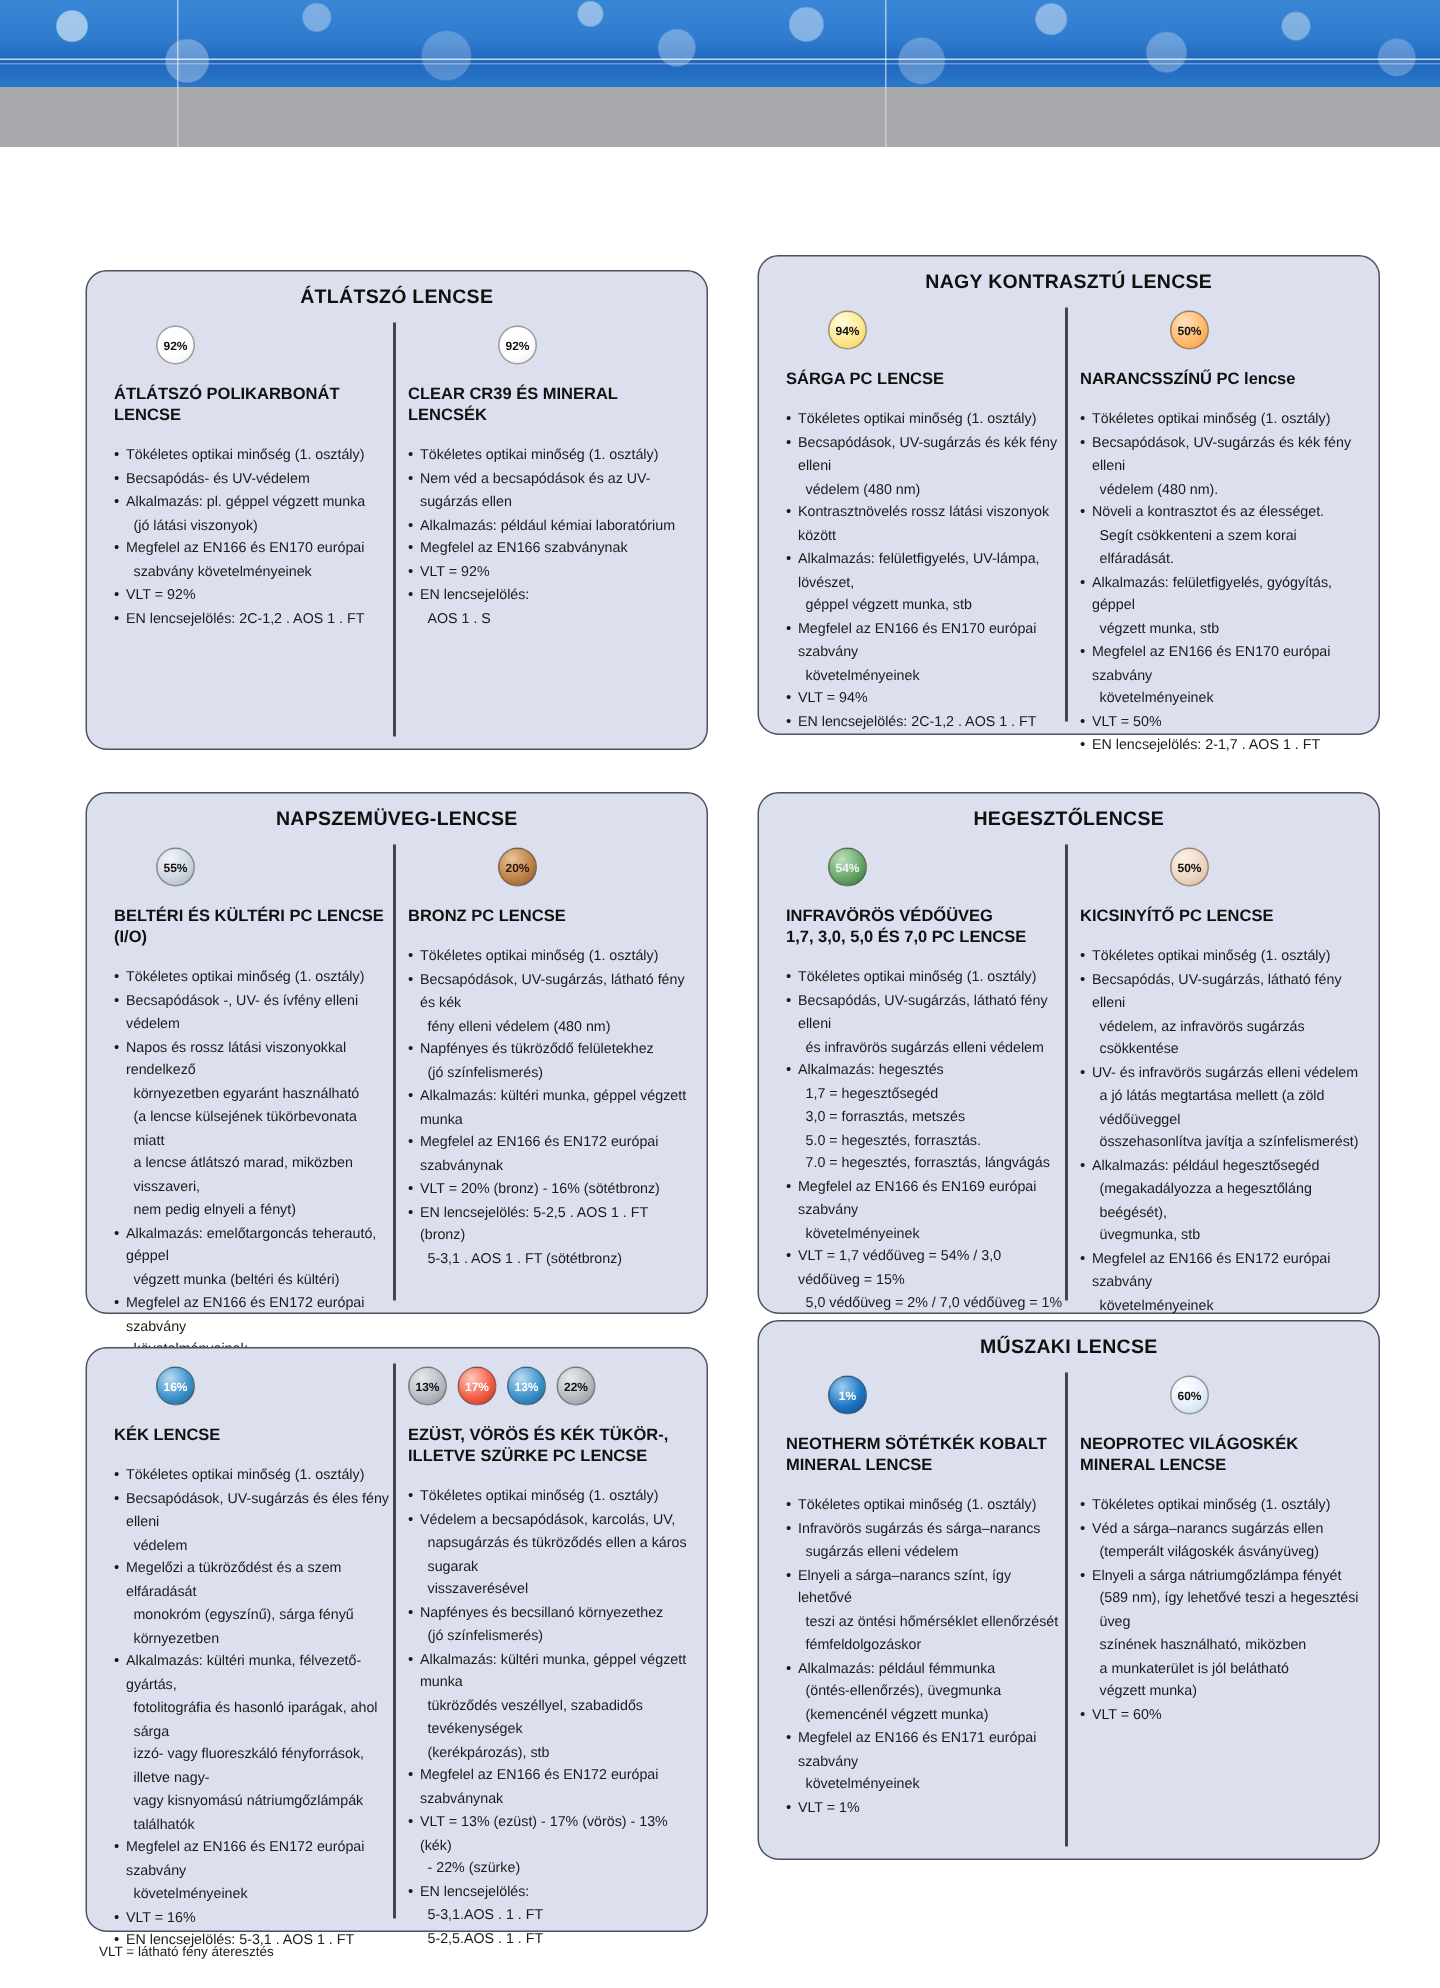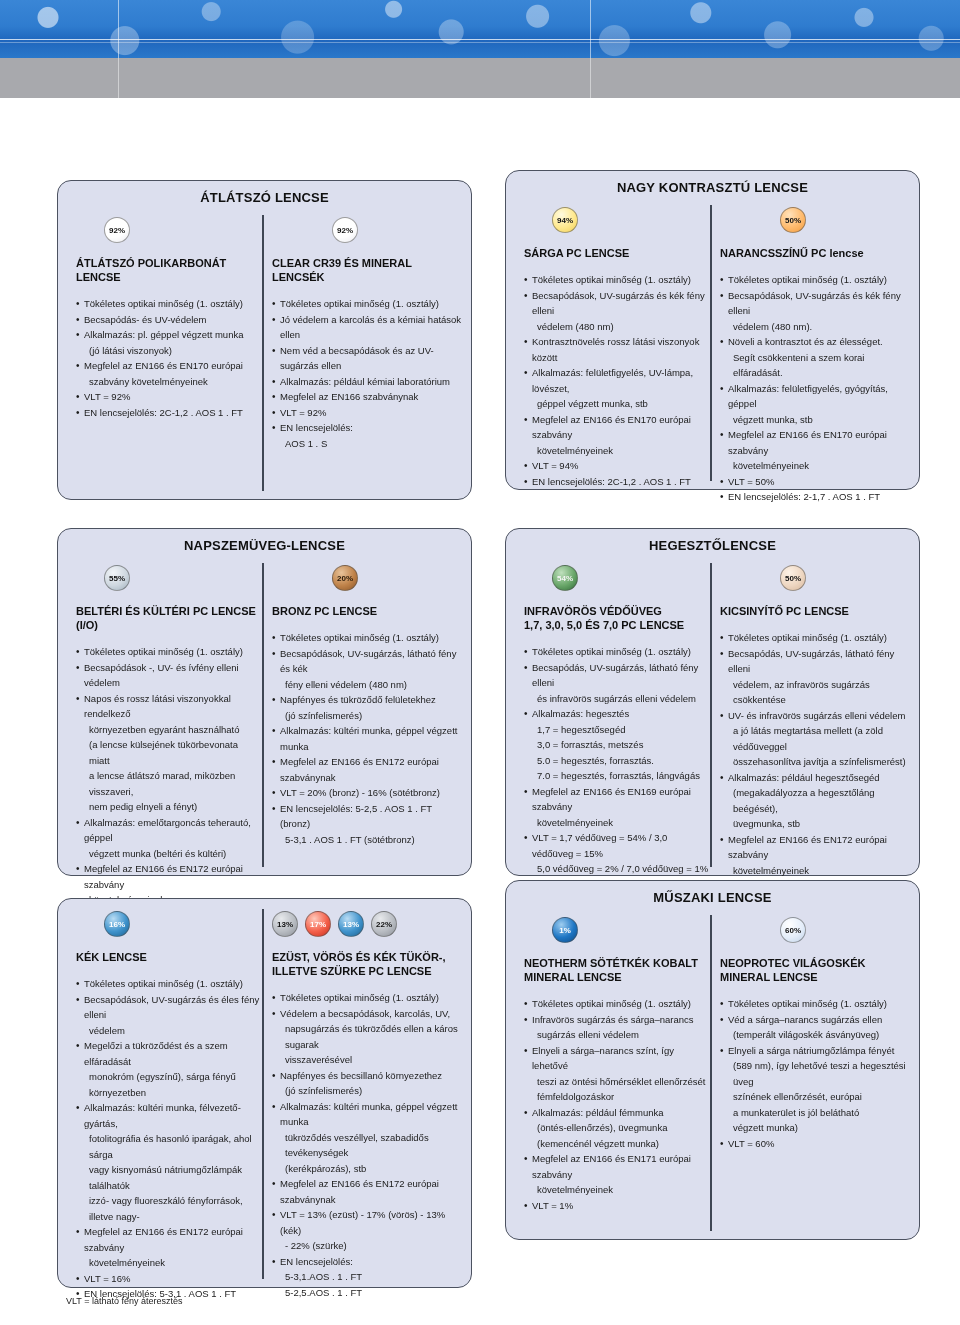--- a/index.html
+++ b/index.html
@@ -146,21 +146,20 @@
         <li class="bullet">EN lencsejelölés: 2C-1,2 . AOS 1 . FT</li>
       </ul>
     </div>
     <div class="col" style="left: 214px; top: 36px; width: 190px;">
       <div class="badge-row" style="padding-left: 60px;">
         <div class="badge b-white">92%</div>
       </div>
       <div class="sub-title" style="white-space: pre-line;">CLEAR CR39 ÉS MINERAL LENCSÉK</div>
       <ul class="feat">
         <li class="bullet">Tökéletes optikai minőség (1. osztály)</li>
-        <li class="bullet">Jó védelem a karcolás és a kémiai hatások ellen</li>
         <li class="bullet">Nem véd a becsapódások és az UV-sugárzás ellen</li>
         <li class="bullet">Alkalmazás: például kémiai laboratórium</li>
         <li class="bullet">Megfelel az EN166 szabványnak</li>
         <li class="bullet">VLT = 92%</li>
         <li class="bullet">EN lencsejelölés:</li>
         <li class="cont">AOS 1 . S</li>
       </ul>
     </div>
   </div>
 <div class="card" id="card-1" style="left:505px; top:170px; width:415px; height:320px;">
@@ -302,22 +301,22 @@
       </div>
       <div class="sub-title" style="white-space: pre-line;">KÉK LENCSE</div>
       <ul class="feat">
         <li class="bullet">Tökéletes optikai minőség (1. osztály)</li>
         <li class="bullet">Becsapódások, UV-sugárzás és éles fény elleni</li>
         <li class="cont">védelem</li>
         <li class="bullet">Megelőzi a tükröződést és a szem elfáradását</li>
         <li class="cont">monokróm (egyszínű), sárga fényű környezetben</li>
         <li class="bullet">Alkalmazás: kültéri munka, félvezető-gyártás,</li>
         <li class="cont">fotolitográfia és hasonló iparágak, ahol sárga</li>
+        <li class="cont">izzó- vagy fluoreszkáló fényforrások, illetve nagy-</li>
         <li class="cont">vagy kisnyomású nátriumgőzlámpák találhatók</li>
-        <li class="cont">izzó- vagy fluoreszkáló fényforrások, illetve nagy-</li>
         <li class="bullet">Megfelel az EN166 és EN172 európai szabvány</li>
         <li class="cont">követelményeinek</li>
         <li class="bullet">VLT = 16%</li>
         <li class="bullet">EN lencsejelölés: 5-3,1 . AOS 1 . FT</li>
       </ul>
     </div>
     <div class="col" style="left: 214px; top: 12px; width: 190px;">
       <div class="badge-row" style="padding-left: 0px;">
         <div class="badge b-gray">13%</div>
         <div class="badge b-red">17%</div>
@@ -374,21 +373,21 @@
         <div class="badge b-lblue">60%</div>
       </div>
       <div class="sub-title" style="white-space: pre-line;">NEOPROTEC VILÁGOSKÉK
 MINERAL LENCSE</div>
       <ul class="feat">
         <li class="bullet">Tökéletes optikai minőség (1. osztály)</li>
         <li class="bullet">Véd a sárga–narancs sugárzás ellen</li>
         <li class="cont">(temperált világoskék ásványüveg)</li>
         <li class="bullet">Elnyeli a sárga nátriumgőzlámpa fényét</li>
         <li class="cont">(589 nm), így lehetővé teszi a hegesztési üveg</li>
-        <li class="cont">színének ellenőrzését, európai</li>
+        <li class="cont">színének használható, miközben</li>
         <li class="cont">a munkaterület is jól belátható</li>
         <li class="cont">végzett munka)</li>
         <li class="bullet">VLT = 60%</li>
       </ul>
     </div>
   </div>
 
 <div class="footnote">VLT = látható fény áteresztés</div>
 <div class="pageno">45</div>
 

